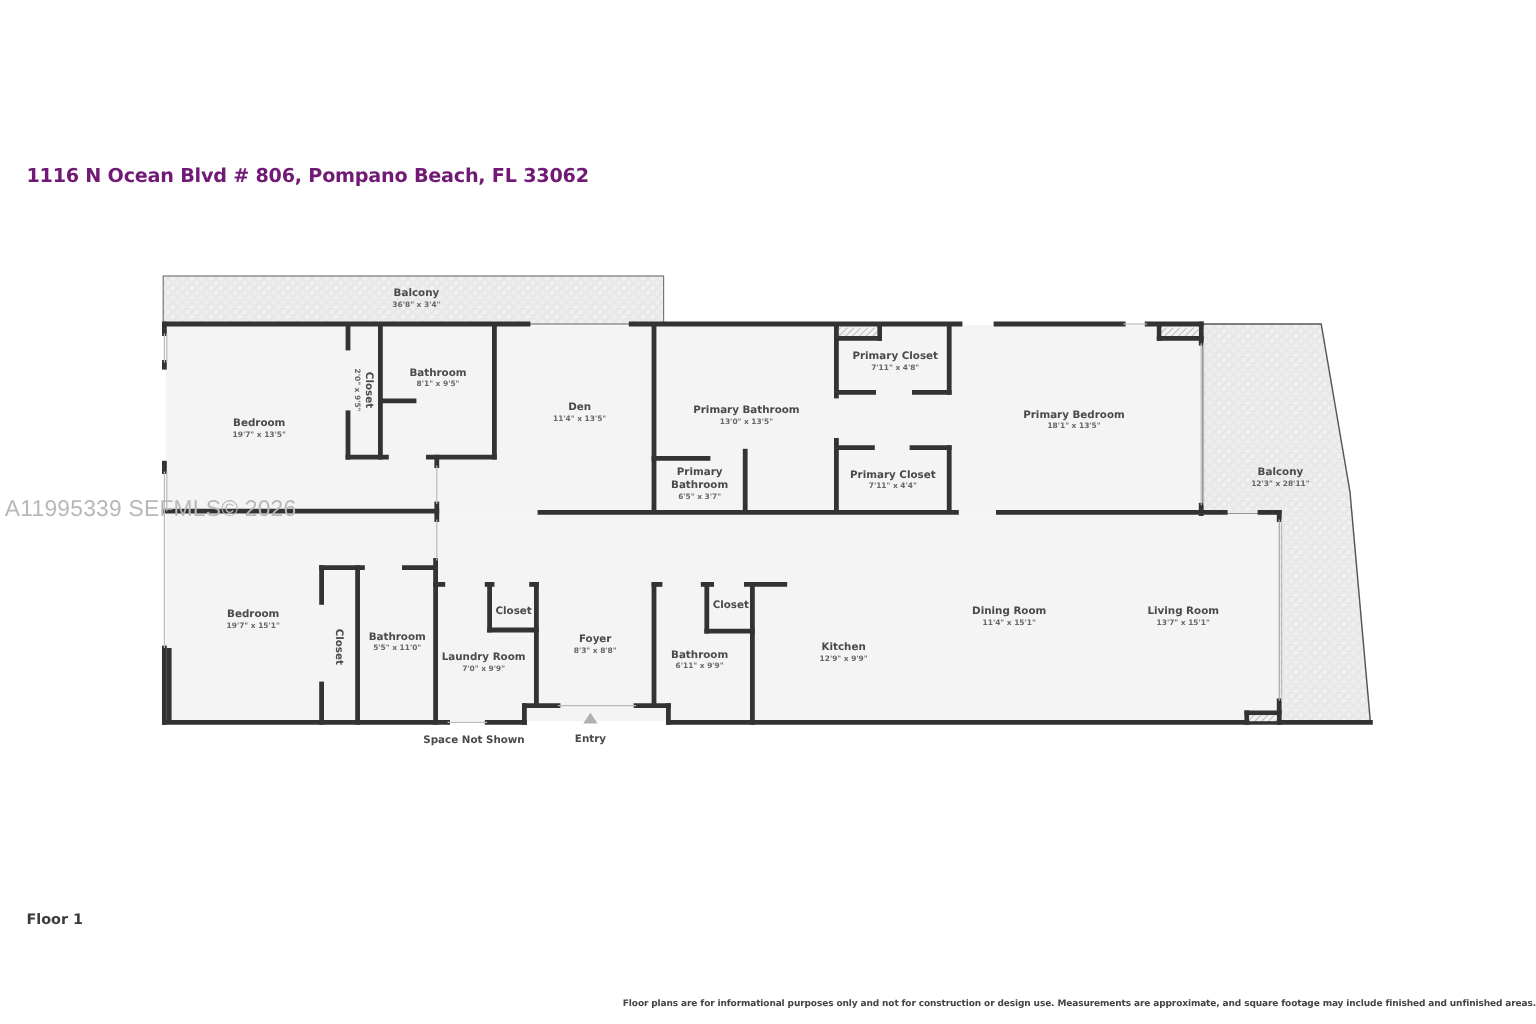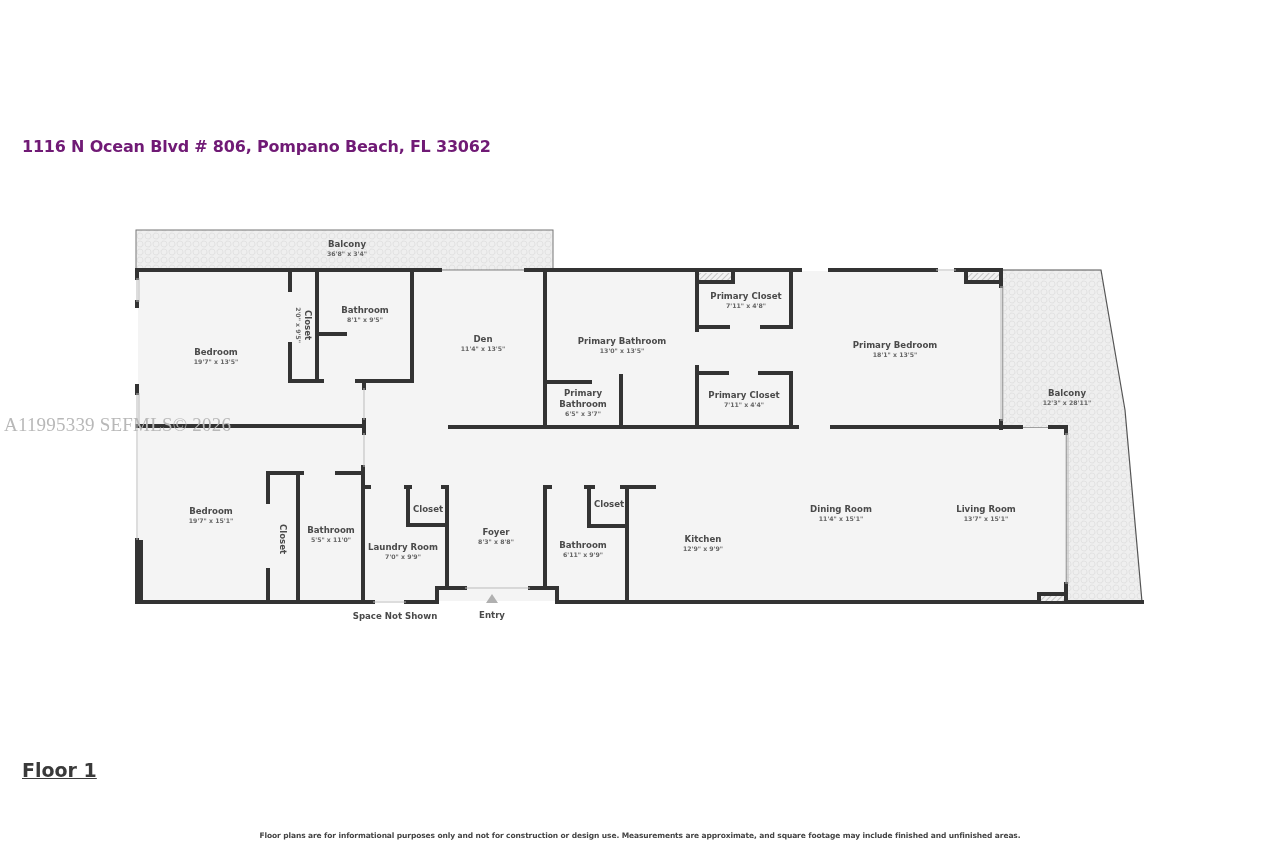--- a/index.html
+++ b/index.html
@@ -1,20 +1,20 @@
 <!DOCTYPE html>
 <html><head>
 <meta charset="utf-8">
 <style>
   html, body { margin:0; padding:0; background:#ffffff; }
   body { width:1280px; height:853px; position:relative; overflow:hidden; font-family:"DejaVu Sans", sans-serif; }
   .address { position:absolute; left:22px; top:137px; font-size:16px; font-weight:bold; color:#701a75; letter-spacing:-0.2px; }
-  .floor-label { position:absolute; left:22px; top:759px; font-size:19px; font-weight:bold; color:#3a3a3a;text-decoration:underline; }
-  .disclaimer { position:absolute; left:0; width:1280px; top:831px; text-align:center; font-size:7.5px; font-weight:bold; color:#444; letter-spacing:-0.1px; }
-  .watermark { position:absolute; left:4px; top:414px; font-family:Liberation Serif, serif; font-size:19px; color:#b8b8b8; letter-spacing:0.2px; z-index:5; }
+  .floor-label { position:absolute; left:22px; top:759px; font-size:12px; font-weight:bold; color:#3a3a3a; }
+  .disclaimer { position:absolute; left:0; width:1280px; top:831px; text-align:right; font-size:7.5px; font-weight:bold; color:#444; letter-spacing:-0.1px; }
+  .watermark { position:absolute; left:4px; top:414px; font-family:Liberation Sans, sans-serif; font-size:19px; color:#b8b8b8; letter-spacing:0.2px; z-index:5; }
   svg.plan { position:absolute; left:0; top:0; }
   .rn { font-family:"DejaVu Sans", sans-serif; font-size:8.6px; font-weight:bold; fill:#4a4a4a; text-anchor:middle; }
   .rd { font-family:"DejaVu Sans", sans-serif; font-size:6.2px; font-weight:bold; fill:#666; text-anchor:middle; }
   .lbl { font-family:"DejaVu Sans", sans-serif; font-size:8.6px; font-weight:bold; fill:#4a4a4a; text-anchor:middle; }
 </style>
 </head>
 <body>
 
 <div class="address">1116 N Ocean Blvd # 806, Pompano Beach, FL 33062</div>
 

